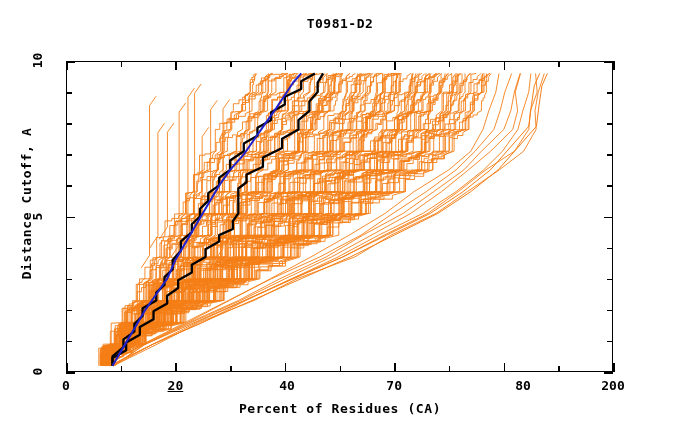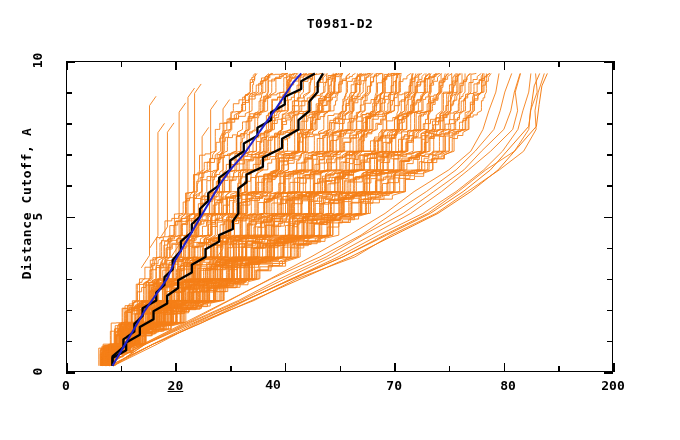--- a/index.html
+++ b/index.html
@@ -234,26 +234,27 @@
       <div class="axis-tick" style="left: 66px; top: 123.2px; width: 6px; height: 1.5px;"></div>
       <div class="axis-tick" style="left: 607px; top: 123.2px; width: 6px; height: 1.5px;"></div>
       <div class="axis-tick" style="left: 66px; top: 92.1px; width: 6px; height: 1.5px;"></div>
       <div class="axis-tick" style="left: 607px; top: 92.1px; width: 6px; height: 1.5px;"></div>
       <div class="axis-tick" style="left: 66px; top: 61px; width: 9px; height: 1.5px;"></div>
       <div class="axis-tick" style="left: 604px; top: 61px; width: 9px; height: 1.5px;"></div>
     </div>
   <div id="xticklabels">
       <div class="xtick-label" style="left: 66px;">0</div>
       <div class="xtick-label" style="left: 175.4px; text-decoration: underline;">20</div>
-      <div class="xtick-label" style="left: 273px; font-family: Liberation Mono, monospace;">40</div>
+      <div class="xtick-label" style="left: 287px;">40</div>
       <div class="xtick-label" style="left: 394.2px;">70</div>
-      <div class="xtick-label" style="left: 508px;">80</div>
+      <div class="xtick-label" style="left: 523px;">80</div>
       <div class="xtick-label" style="left: 613px;">200</div>
     </div>
   <div id="yticklabels">
       <div class="ytick-label" style="top: 364px;">0</div>
       <div class="ytick-label" style="top: 208.5px;">5</div>
       <div class="ytick-label" style="top: 53px;">10</div>
     </div>
 
+  <div id="xlabel">Percent of Residues (CA)</div>
   <div id="ylabel">Distance Cutoff, A</div>
 
 </div>
 
 </body></html>

